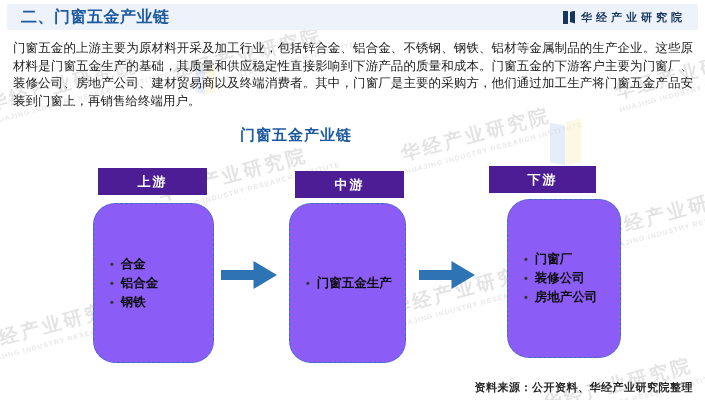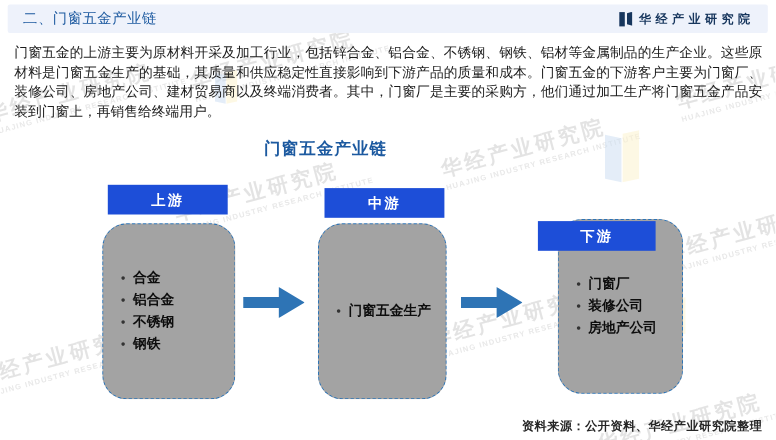--- a/index.html
+++ b/index.html
@@ -9,47 +9,47 @@
   .wm-layer{position:absolute;inset:0;z-index:0;pointer-events:none;}
   .wm{position:absolute;transform:rotate(-15deg);transform-origin:left top;opacity:.5;}
   .wm .wm-cn{font-size:19px;font-weight:700;letter-spacing:3px;color:#c9c9c9;white-space:nowrap;}
   .wm .wm-en{font-size:7px;font-weight:700;letter-spacing:1px;color:#d2d2d2;white-space:nowrap;margin-top:1px;}
   .wm-logo{position:absolute;display:flex;align-items:flex-end;opacity:.55;}
   .wm-logo .b1{width:15px;height:40px;background:#cfe0f3;transform:skewY(12deg);}
   .wm-logo .b2{width:15px;height:44px;background:#fdf3cf;transform:skewY(-12deg);margin-left:1px;}
   
   .header-bar{position:absolute;left:7px;top:4px;width:691px;height:26px;background:#eef2fb;
               z-index:2;display:flex;align-items:center;justify-content:space-between;border-radius:2px;}
-  .header-title{margin-left:14px;font-size:13px;font-weight:400;color:#1d5aa0;letter-spacing:.5px;}
+  .header-title{margin-left:14px;font-size:16px;font-weight:700;color:#1d5aa0;letter-spacing:.5px;}
   .logo{display:flex;align-items:center;margin-right:12px;}
   .logo-mark{display:flex;align-items:center;margin-right:6px;}
   .logo-mark .m1{width:5px;height:13px;background:#17365d;}
   .logo-mark .m2{width:5px;height:13px;background:#17365d;margin-left:2px;
                  clip-path:polygon(0 12%,100% 0,100% 100%,0 88%);}
   .logo-text{font-size:11px;font-weight:700;color:#17365d;letter-spacing:4px;}
   
   .intro{position:absolute;left:13px;top:40px;width:680px;z-index:1;
          font-size:12.5px;line-height:17.5px;color:#1a1a1a;text-align:justify;}
   
   .diagram-title{position:absolute;left:0;top:126px;width:592px;text-align:center;z-index:1;
                  font-size:15px;font-weight:700;color:#1d5aa0;letter-spacing:1px;}
-  .stage-header{position:absolute;height:27px;background:#1d4ed8;color:#fff;z-index:2;
+  .stage-header{position:absolute;height:27px;background:#4c1d95;color:#fff;z-index:2;
                 display:flex;align-items:center;justify-content:center;
                 font-size:13px;font-weight:700;letter-spacing:2px;}
-  .stage-box{position:absolute;background:#a3a3a3;border:1.5px dashed #2e74b5;border-radius:22px;
+  .stage-box{position:absolute;background:#8b5cf6;border:1.5px dashed #2e74b5;border-radius:22px;
              z-index:1;display:flex;flex-direction:column;justify-content:center;box-sizing:border-box;}
   .stage-box ul{list-style:none;margin:0;padding:0 6px 0 16px;}
   .stage-box li{font-size:12.5px;font-weight:700;color:#0d0d0d;line-height:19px;white-space:nowrap;}
   .stage-box li::before{content:"•";font-size:11px;margin-right:7px;color:#333;}
   #box-upstream{left:93px;top:203px;width:121px;height:160px;}
   #hdr-upstream{left:98px;top:168px;width:109px;}
   #box-midstream{left:289px;top:203px;width:117px;height:160px;}
   #hdr-midstream{left:295px;top:171px;width:109px;}
   #box-downstream{left:487px;top:199px;width:114px;height:159px;margin-left:20px;}
-  #hdr-downstream{left:489px;top:166px;width:107px;margin-top:35px;}
+  #hdr-downstream{left:489px;top:166px;width:107px;}
   .flow-arrow{position:absolute;width:56px;height:28px;background:#2e74b5;z-index:2;
               clip-path:polygon(0 32%,58% 32%,58% 0,100% 50%,58% 100%,58% 68%,0 68%);}
   #arrow-1{left:221px;top:261px;}
   #arrow-2{left:419px;top:261px;}
   
   .source-line{position:absolute;right:12px;top:380px;z-index:1;
                font-size:11px;font-weight:700;color:#262626;letter-spacing:.5px;}
 </style>
 </head>
 <body>
@@ -120,21 +120,20 @@
 
   <div class="intro">门窗五金的上游主要为原材料开采及加工行业，包括锌合金、铝合金、不锈钢、钢铁、铝材等金属制品的生产企业。这些原材料是门窗五金生产的基础，其质量和供应稳定性直接影响到下游产品的质量和成本。门窗五金的下游客户主要为门窗厂、装修公司、房地产公司、建材贸易商以及终端消费者。其中，门窗厂是主要的采购方，他们通过加工生产将门窗五金产品安装到门窗上，再销售给终端用户。</div>
 
   <div class="diagram-title">门窗五金产业链</div>
 
   <div class="stage-header" id="hdr-upstream">上游</div>
   <div class="stage-box" id="box-upstream">
     <ul>
         <li>合金</li>
         <li>铝合金</li>
-        <li>不锈钢</li>
         <li>钢铁</li>
       </ul>
   </div>
 
   <div class="flow-arrow" id="arrow-1"></div>
 
   <div class="stage-header" id="hdr-midstream">中游</div>
   <div class="stage-box" id="box-midstream">
     <ul>
         <li>门窗五金生产</li>

